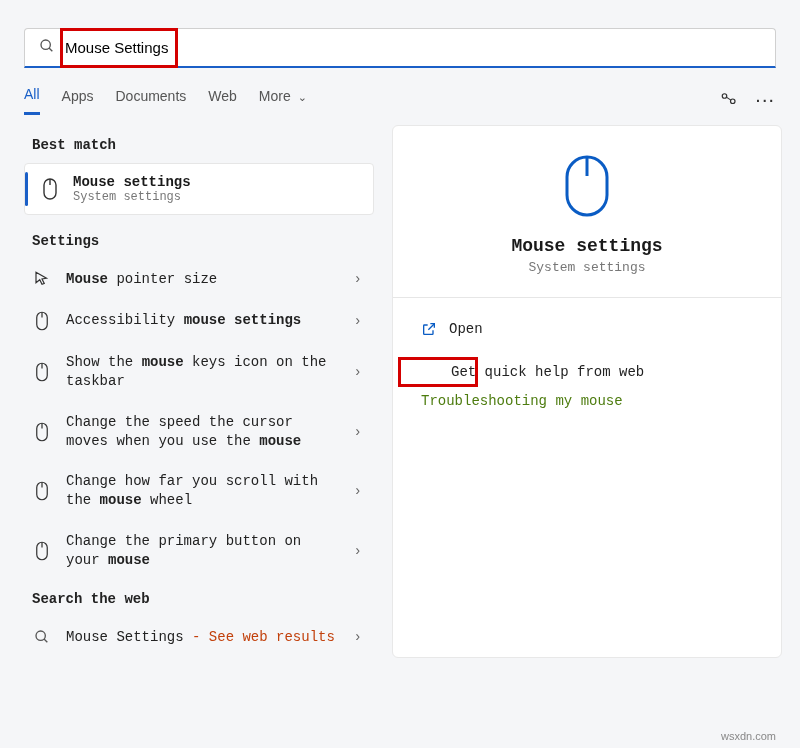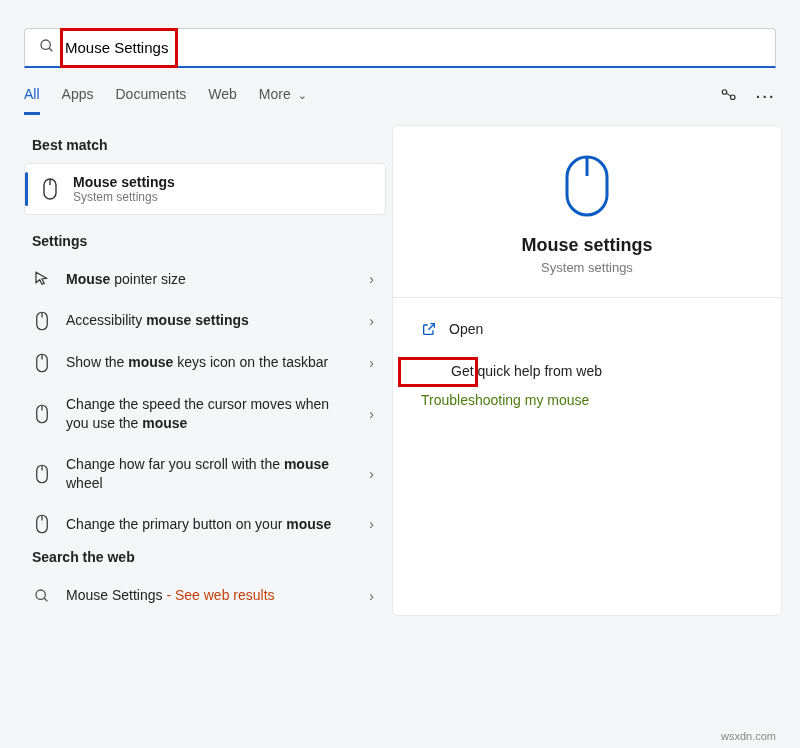--- a/index.html
+++ b/index.html
@@ -35,33 +35,35 @@
   .highlight-box {
     border: 3px solid #d40000;
     position: absolute;
     pointer-events: none;
   }
   .hl-search { top: 28px; left: 60px; width: 118px; height: 40px; }
   .hl-open { top: 357px; left: 398px; width: 80px; height: 30px; }
 
   .tabs-row {
     display: flex;
-    align-items: flex-start;
+    align-items: center;
     margin: 18px 24px 0 24px;
     gap: 22px;
     color: #555;
     font-size: 14px;
   }
   .tab { padding-bottom: 10px; cursor: pointer; }
   .tab.active { color: #1a5fc7; border-bottom: 3px solid #1a5fc7; font-weight: 400; }
   .tabs-right { margin-left: auto; display: flex; gap: 18px; align-items: center; color: #333; }
 
   .content {
     display: flex;
     margin: 10px 18px 0 18px;
+    gap: 12px;
+    font-family: Liberation Mono, monospace;
   }
   .left { flex: 1; min-width: 0; }
   .right {
     width: 390px;
     background: #fff;
     border: 1px solid #e8e8e8;
     border-radius: 6px;
     padding: 28px 24px 0 24px;
   }
 
@@ -250,21 +252,21 @@
       <div class="icon">
         <svg width="14" height="20" viewBox="0 0 16 22" fill="none" stroke="#333" stroke-width="1.4">
             <rect x="2" y="1" width="12" height="20" rx="6"></rect>
             <line x1="8" y1="1" x2="8" y2="7"></line>
           </svg>
       </div>
       <div class="txt"><span>Change the primary button on your </span><b>mouse</b></div>
       <div class="chev">›</div>
     </div>
 
-    <div class="section-label" style="margin-top:4px;">Search the web</div>
+    <div class="section-label" style="margin-top:10px;">Search the web</div>
 
     <div class="setting-row">
       <div class="icon">
         <svg width="16" height="16" viewBox="0 0 24 24" fill="none" stroke="#555" stroke-width="2">
             <circle cx="10" cy="10" r="7"></circle>
             <line x1="20" y1="20" x2="15" y2="15"></line>
           </svg>
       </div>
       <div class="txt"><span>Mouse Settings</span><span style="color:#c2410c;"> - See web results</span></div>
       <div class="chev">›</div>

